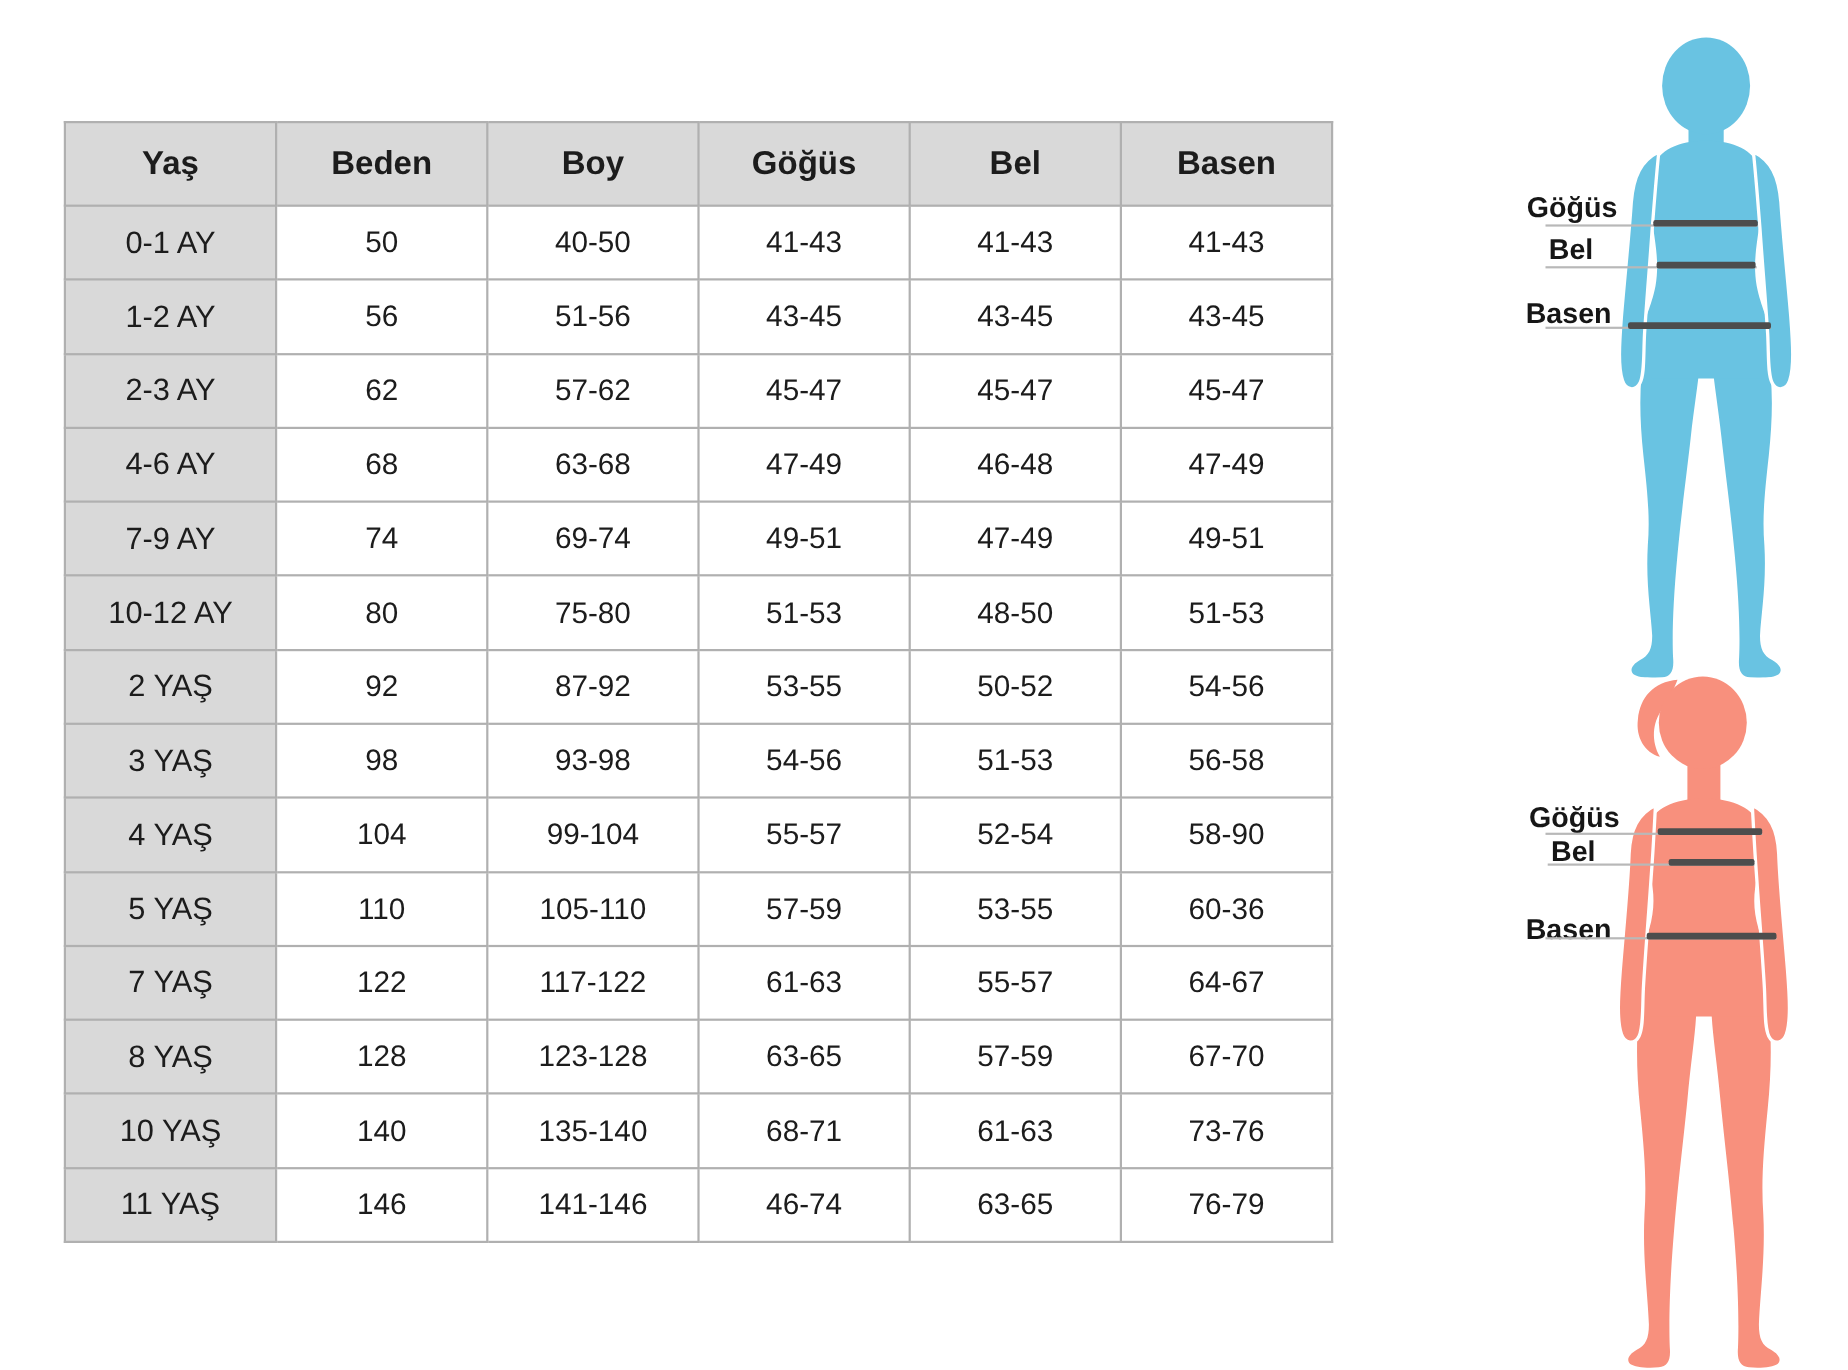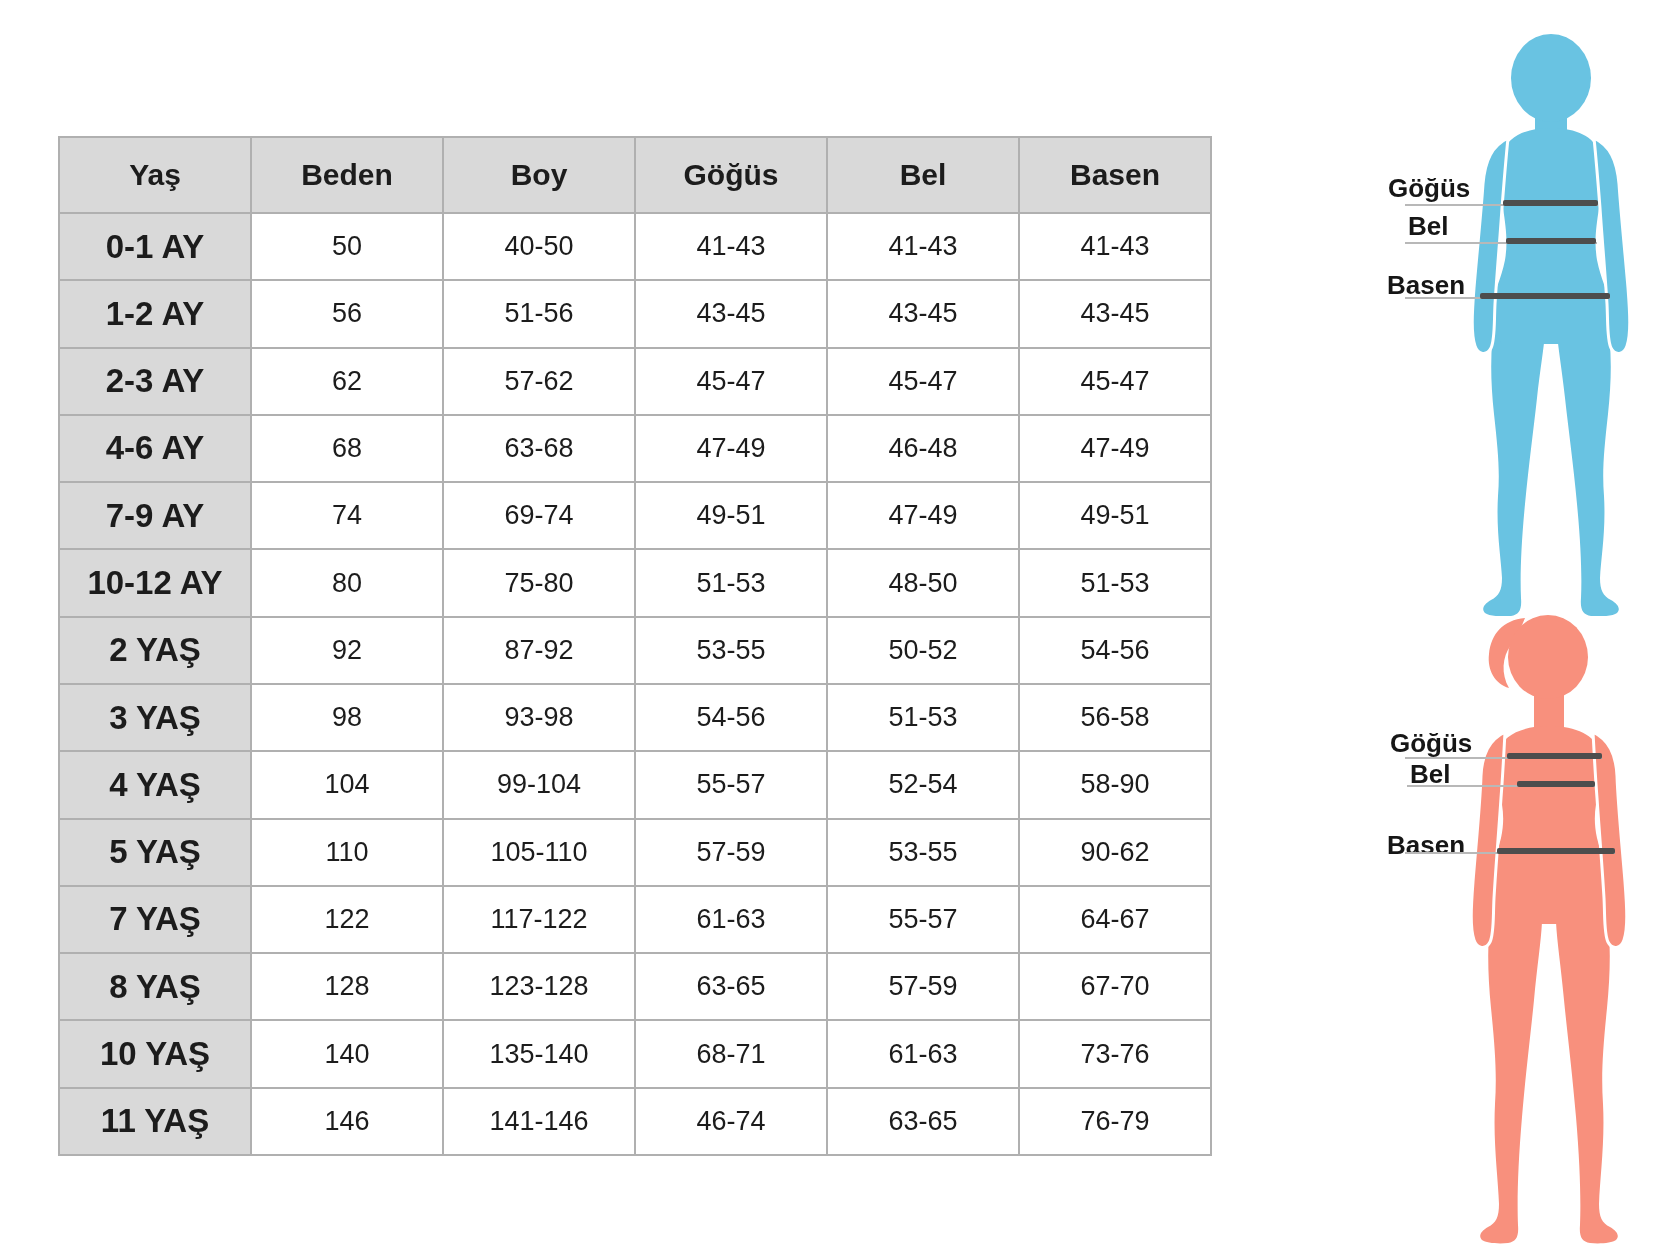--- a/index.html
+++ b/index.html
@@ -3,36 +3,36 @@
 <meta charset="utf-8">
 <style>
   html,body{margin:0;padding:0;background:#ffffff;}
   .page{
     position:relative;width:1680px;height:1245px;overflow:hidden;background:#fff;
     font-family:"Liberation Sans","DejaVu Sans",sans-serif;color:var(--text,#1c1c1c);
   }
   
   table.size-table{
     position:absolute;left:58px;top:110px;width:1154px;height:1020px;
-    border-collapse:collapse;table-layout:fixed;margin-top:26px;
+    border-collapse:collapse;table-layout:fixed;
   }
   table.size-table th,table.size-table td{
     border:2px solid var(--grid-border,#b0b0b0);
     text-align:center;vertical-align:middle;padding:0;
     font-size:27px;font-weight:400;color:var(--text,#1c1c1c);
     background:var(--cell-bg,#ffffff);
   }
   table.size-table thead tr{height:76px;}
   table.size-table thead th{
     background:var(--header-bg,#d9d9d9);
     font-size:30px;font-weight:700;
   }
   table.size-table tbody th{ 
     background:var(--header-bg,#d9d9d9);
-    font-weight:700;font-size:33px;
+    font-weight:400;font-size:28px;
   }
   
   .figure{position:absolute;left:0;top:0;width:1680px;height:1245px;pointer-events:none;}
   .figure svg{position:absolute;}
   #boy-svg{left:1440px;top:26px;}
   #girl-svg{left:1437px;top:612px;}
   .body-fill-boy{fill:var(--boy-fill,#69c3e2);}
   .body-fill-girl{fill:var(--girl-fill,#f8907d);}
   .limb{stroke:#ffffff;stroke-width:3;}
   .mlabel{
@@ -150,21 +150,21 @@
           <td>55-57</td>
           <td>52-54</td>
           <td>58-90</td>
         </tr>
         <tr>
           <th>5 YAŞ</th>
           <td>110</td>
           <td>105-110</td>
           <td>57-59</td>
           <td>53-55</td>
-          <td>90-62</td>
+          <td>60-36</td>
         </tr>
         <tr>
           <th>7 YAŞ</th>
           <td>122</td>
           <td>117-122</td>
           <td>61-63</td>
           <td>55-57</td>
           <td>64-67</td>
         </tr>
         <tr>

